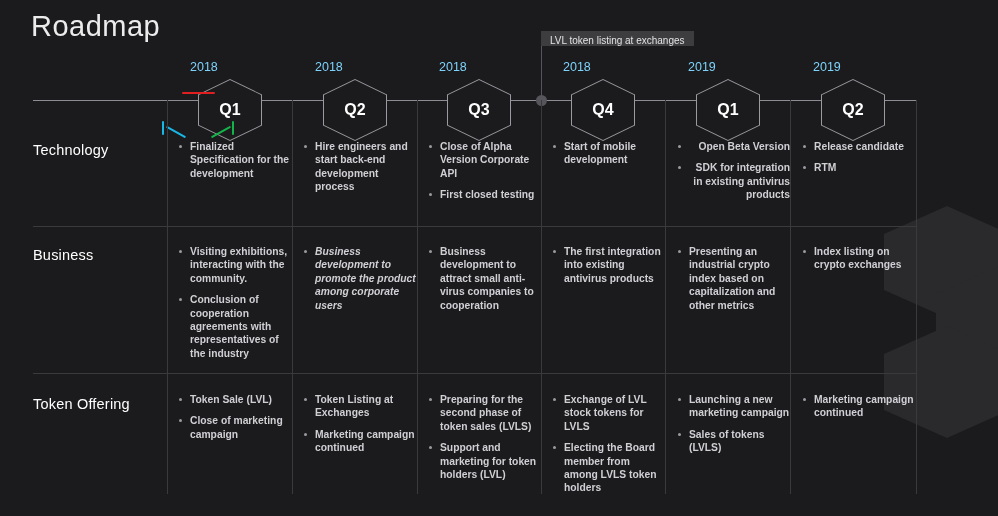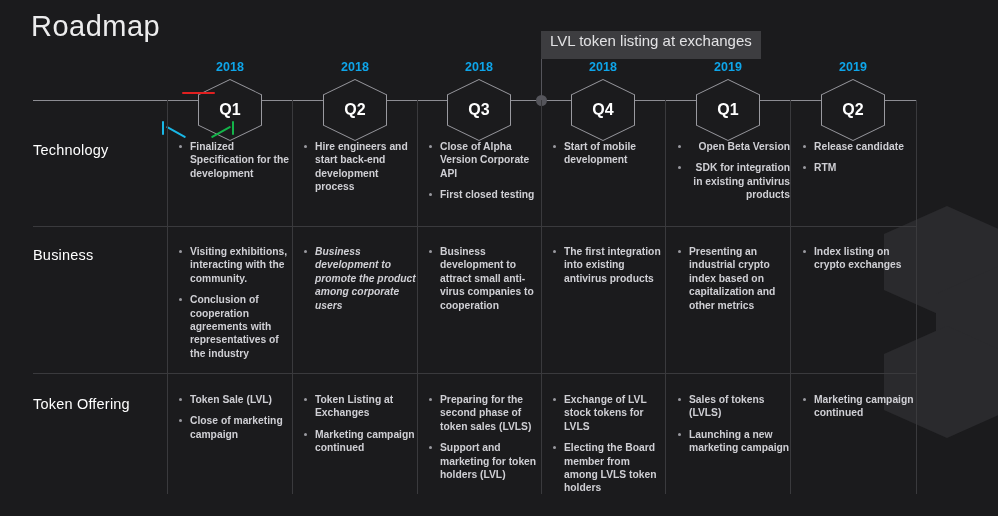--- a/index.html
+++ b/index.html
@@ -63,44 +63,43 @@
     left: 541px;
     top: 44px;
     width: 1px;
     height: 56px;
     background: #55555b;
   }
   #timeline-tooltip {
     position: absolute;
     left: 541px;
     top: 31px;
-    height: 28px;
+    height: 15px;
     padding: 0 9px;
     background: #3d3d40;
     color: #e2e2e4;
-    font-size: 15px;
+    font-size: 10px;
     line-height: 19px;
     white-space: nowrap;
   }
 
   .milestone {
     position: absolute;
     top: 60px;
     width: 0;
     height: 0;
   }
   .milestone .year {
     position: absolute;
     left: -40px;
     top: 0px;
     width: 80px;
-    text-align: center;
     font-size: 12.5px;
-    font-weight: 700;
-    color: #0ea5e9;
+    font-weight: 400;
+    color: #7dd3fc;
   }
   .hexwrap {
     position: absolute;
     left: -32px;
     top: 19px;
     width: 64px;
     height: 62px;
   }
   .hex-outline {
     position: absolute;
@@ -388,22 +387,22 @@
         </ul>
       </div>
       <div class="cell" style="left: 553px; top: 393px;">
         <ul>
           <li>Exchange of LVL stock tokens for LVLS</li>
           <li>Electing the Board member from among LVLS token holders</li>
         </ul>
       </div>
       <div class="cell" style="left: 678px; top: 393px;">
         <ul>
+          <li>Launching a new marketing campaign</li>
           <li>Sales of tokens (LVLS)</li>
-          <li>Launching a new marketing campaign</li>
         </ul>
       </div>
       <div class="cell" style="left: 803px; top: 393px;">
         <ul>
           <li>Marketing campaign continued</li>
         </ul>
       </div>
     </div>
 
 </div>

